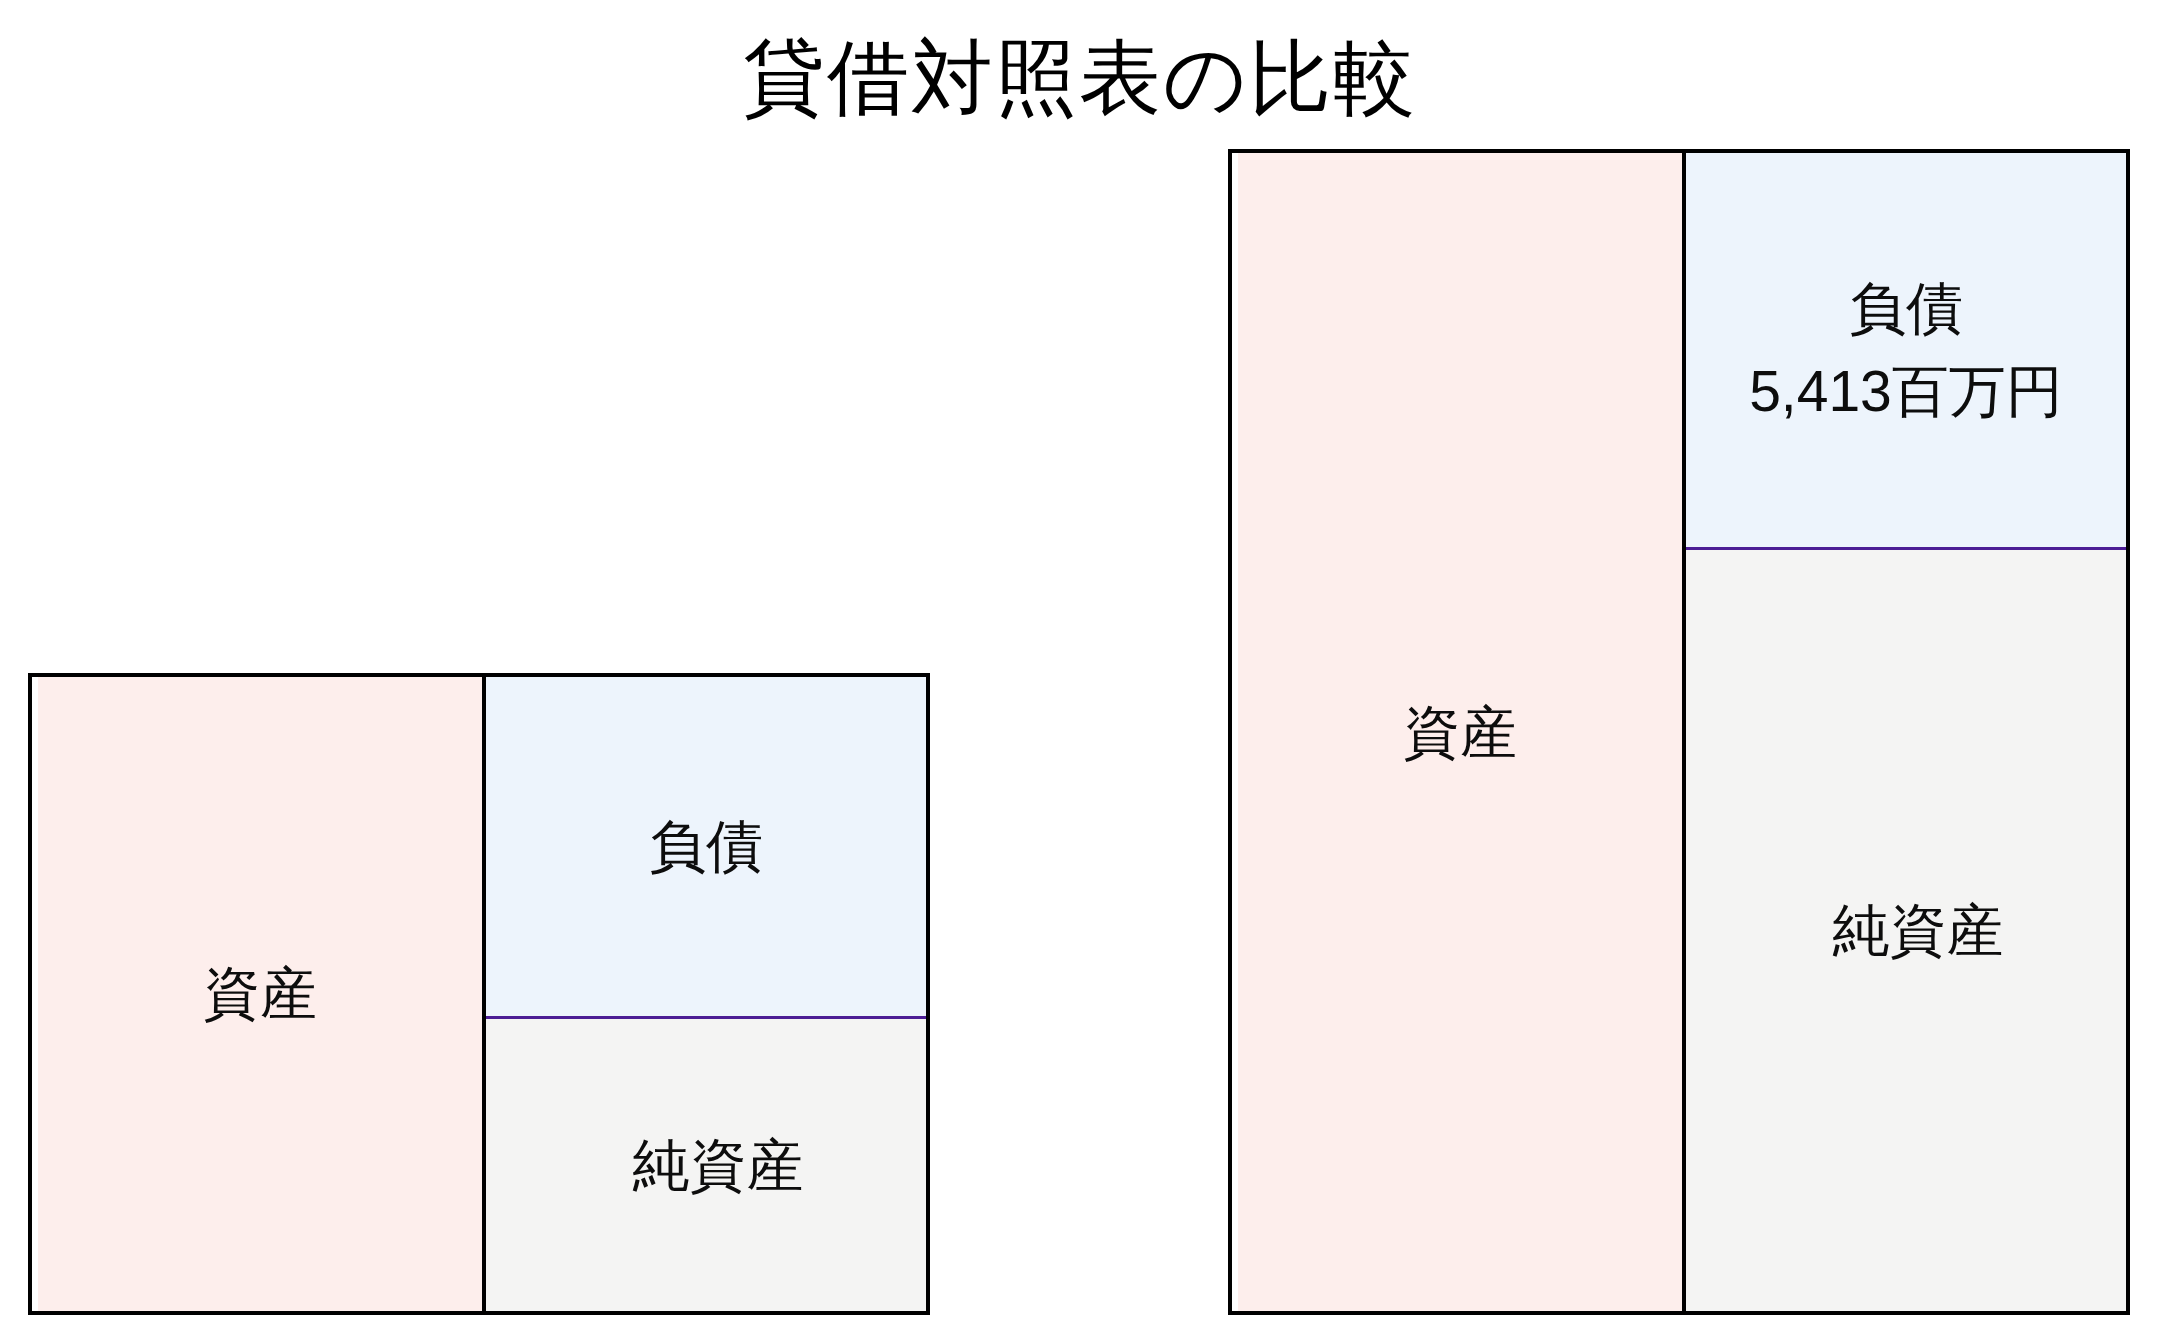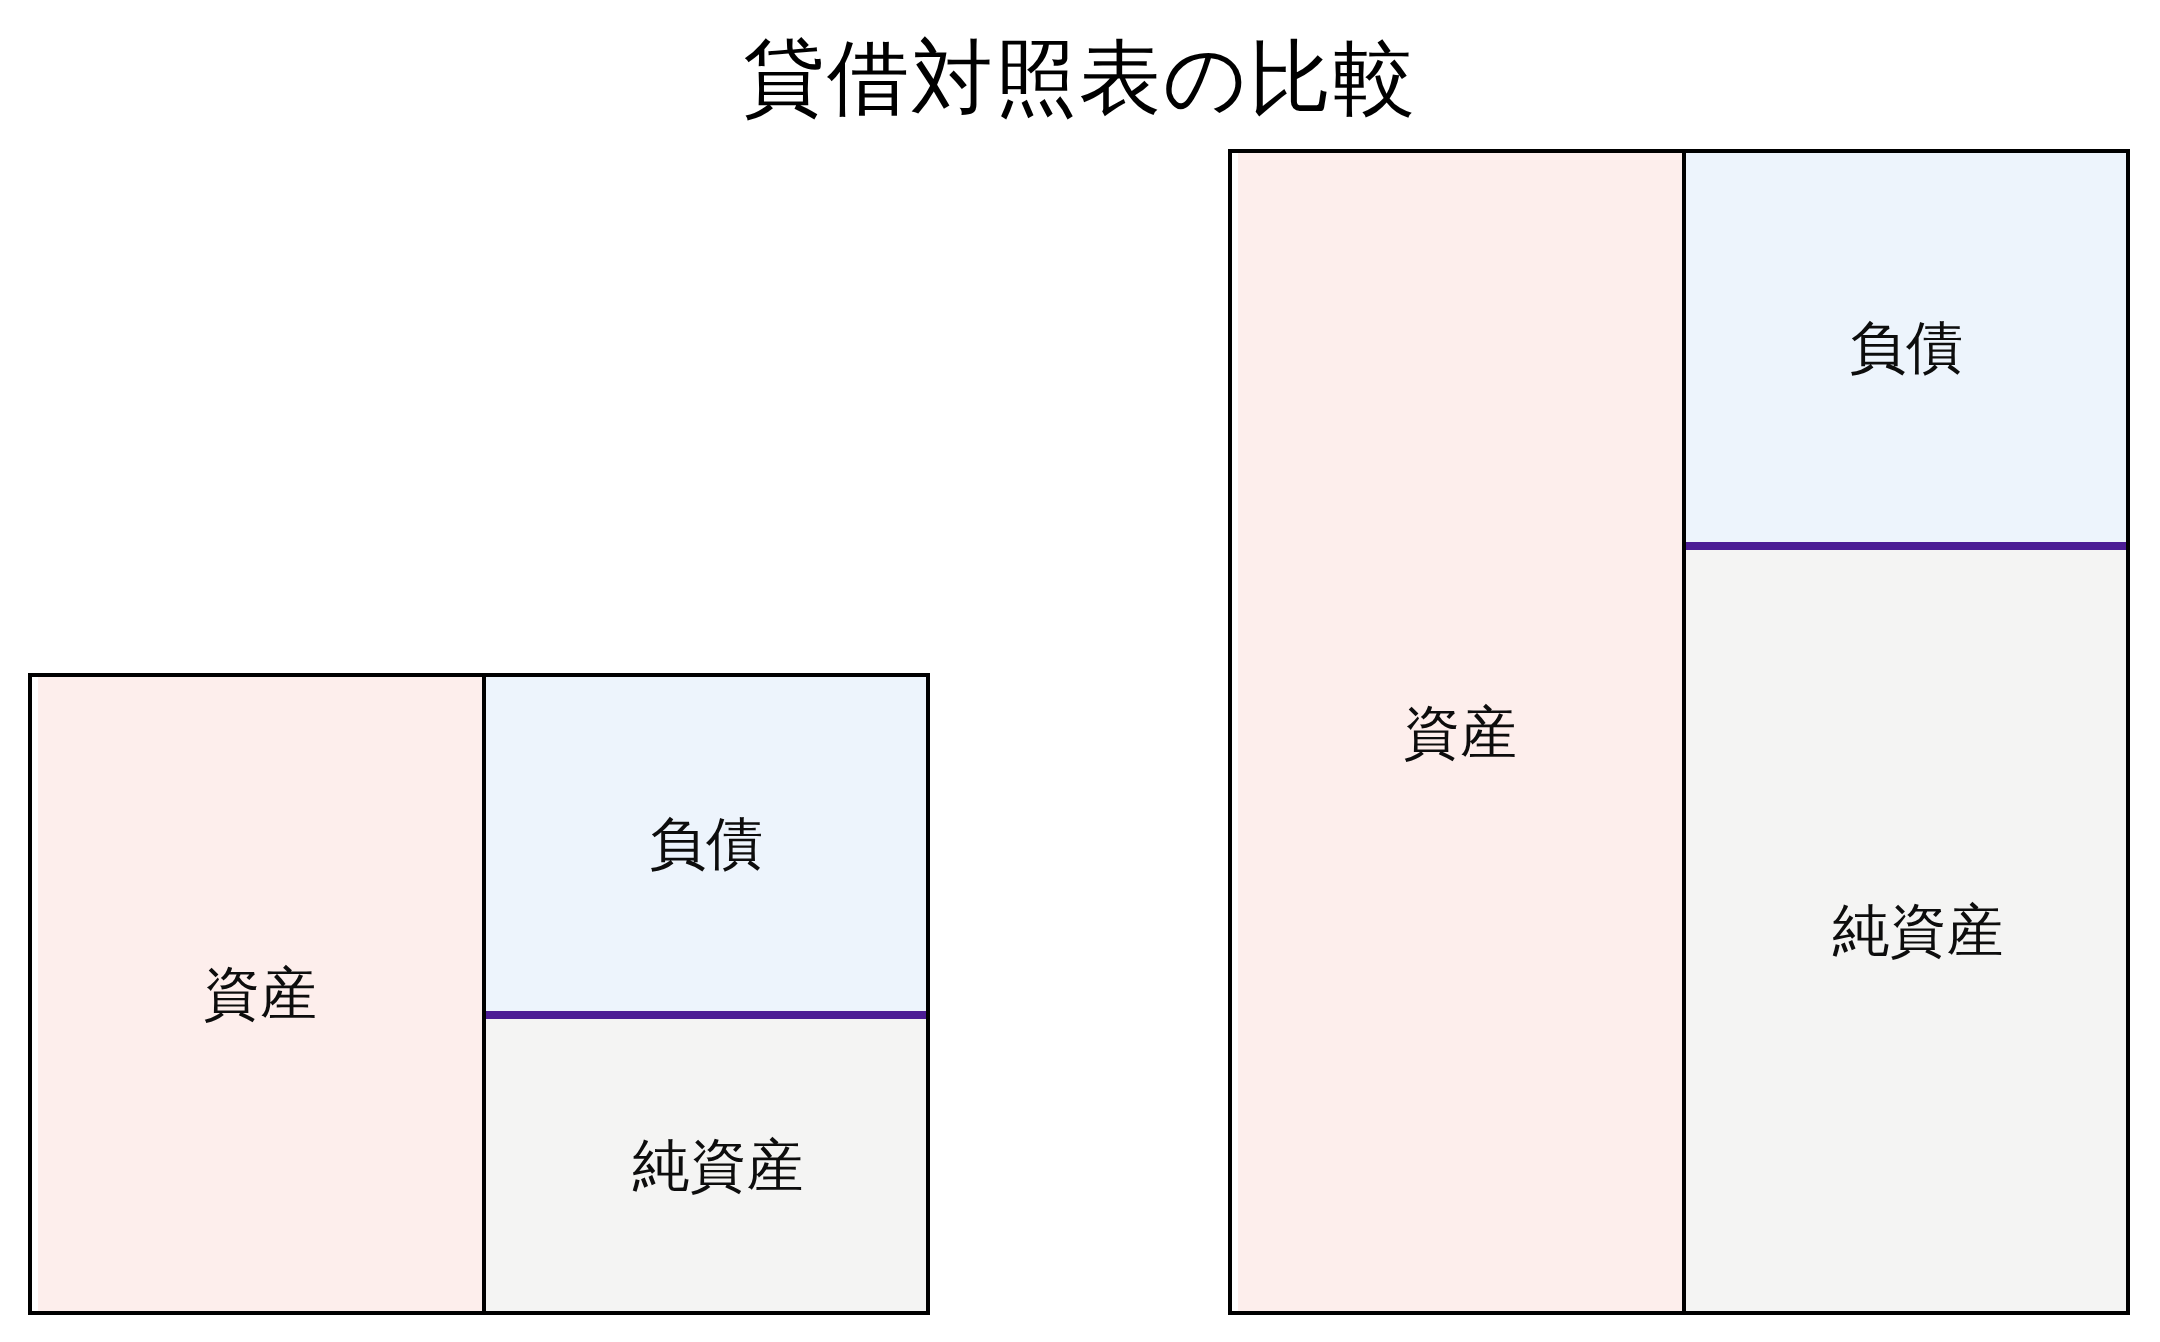--- a/index.html
+++ b/index.html
@@ -56,21 +56,21 @@
     margin-left: 6px;
   }
   .right-col {
     width: 50%;
     display: flex;
     flex-direction: column;
     border-left: 4px solid #000000;
     box-sizing: border-box;
   }
   .cell-liabilities {
-    border-bottom: 8px solid #4c1d95;
+    border-bottom: 3px solid #4c1d95;
   }
   .cell-net {
     flex: 1;
     padding-left: 24px;
   }
   .label-block {
     text-align: center;
     font-size: 57px;
     line-height: 1.45;
     color: #0d0d0d;
@@ -112,20 +112,21 @@
     <section class="sheet" style="height: 100%;">
       <div class="cell cell-assets" style="background: rgb(253, 238, 236);">
         <div class="label-block">
           <span class="label-line">資産</span>
         </div>
       </div>
       <div class="right-col">
         <div class="cell cell-liabilities" style="height: 34.2942%; background: rgb(237, 244, 252);">
           <div class="label-block">
             <span class="label-line">負債</span>
+            <span class="label-line">5,413百万円</span>
           </div>
         </div>
         <div class="cell cell-net" style="background: rgb(244, 244, 243);">
           <div class="label-block">
             <span class="label-line">純資産</span>
           </div>
         </div>
       </div>
     </section>
 

